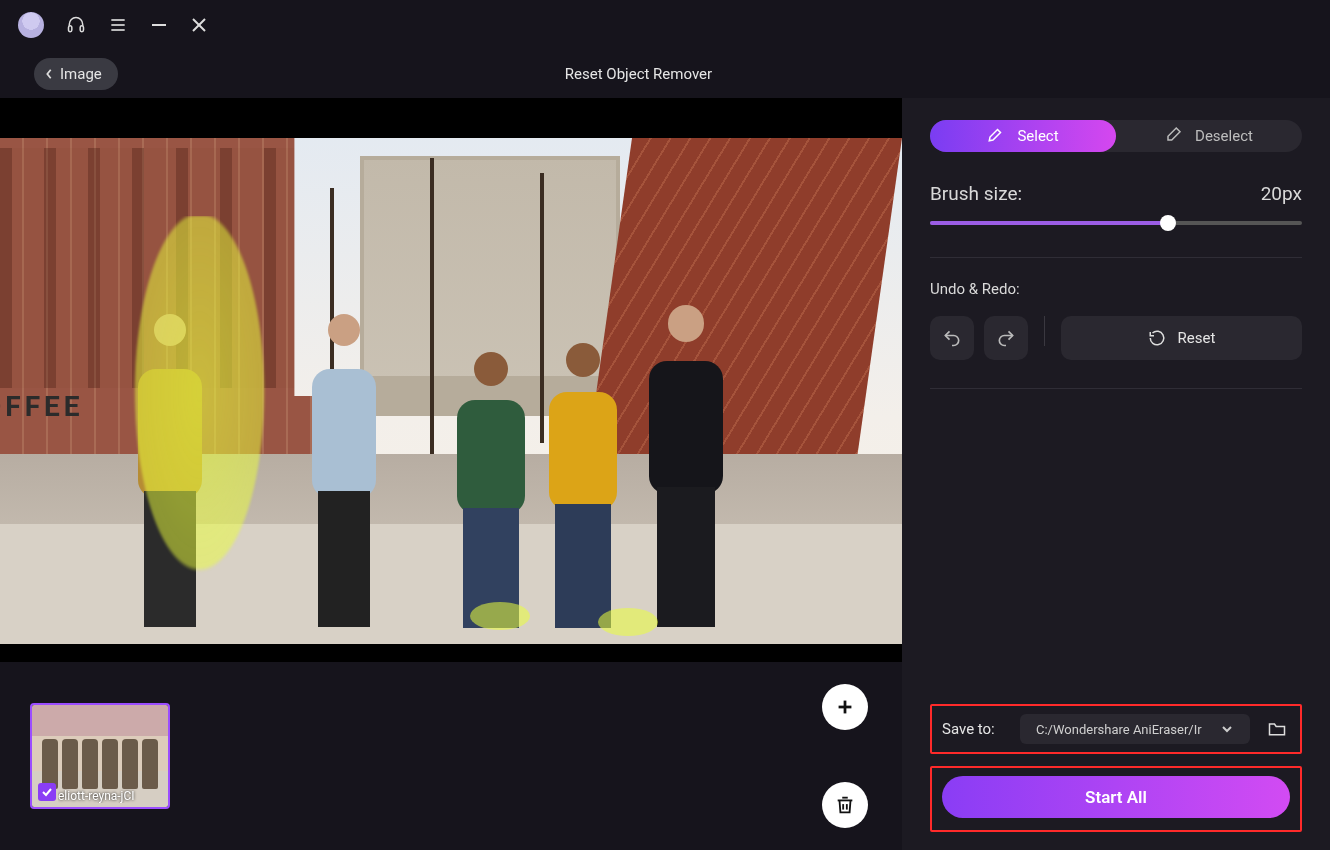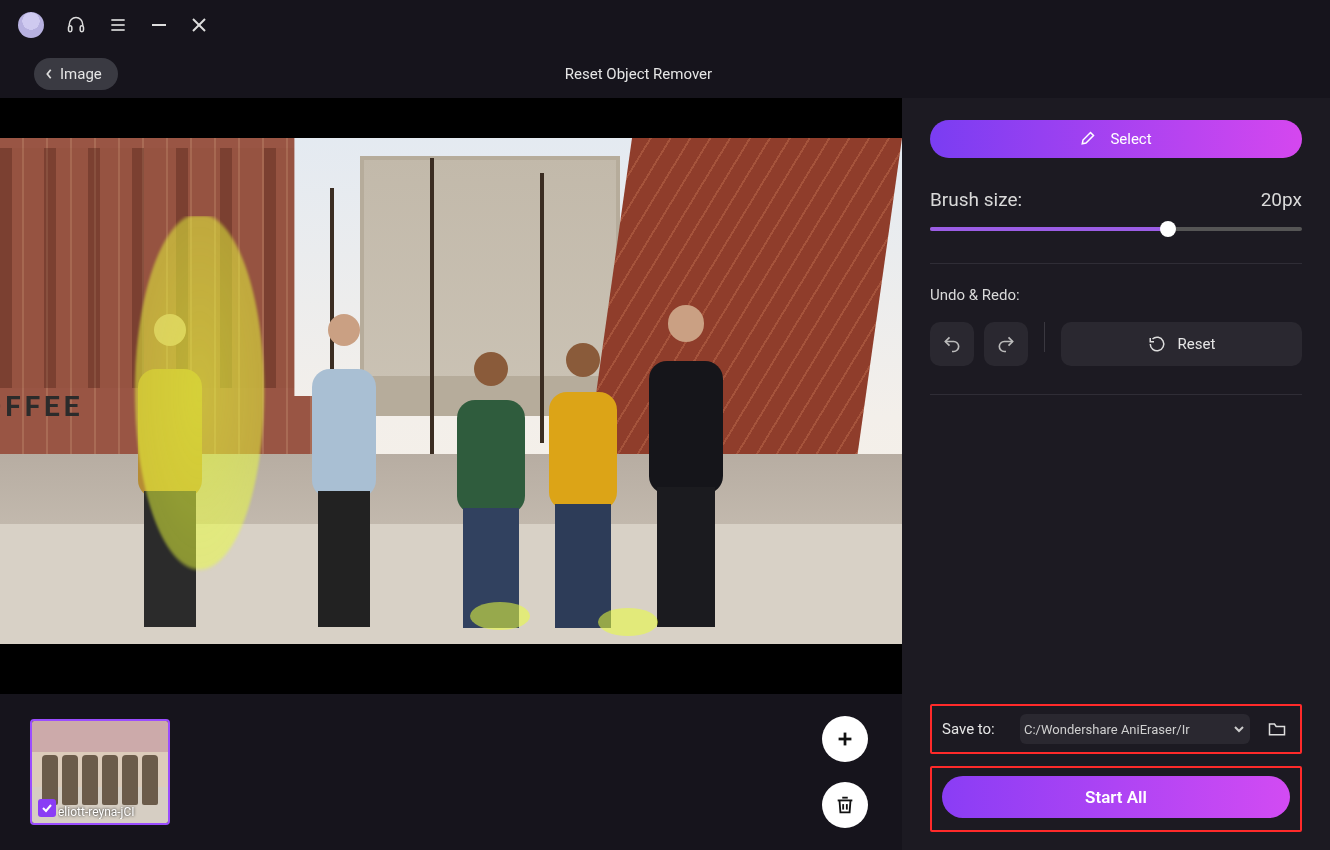--- a/index.html
+++ b/index.html
@@ -68,35 +68,35 @@
   .head{position:absolute;left:30%;top:6%;width:40%;aspect-ratio:1;border-radius:50%;background:#caa083;}
   .legs{position:absolute;left:18%;top:58%;width:64%;height:40%;}
   .p1 .torso{background:#b68c34;} .p1 .legs{background:#2b2b2b;}
   .p2 .torso{background:#a9bfd3;} .p2 .legs{background:#222;}
   .p3 .torso{background:#2f5c3d;} .p3 .legs{background:#31415f;}
   .p4 .torso{background:#dca417;} .p4 .legs{background:#2d3c58;}
   .p5 .torso{background:#15151a;} .p5 .legs{background:#1b1b1f;}
   .p3 .head,.p4 .head{background:#8a5b3a;}
 
   
-  .strip { height:156px; background:#16141c; display:flex; align-items:center; padding:12px 30px; position:relative;}
+  .strip { height:188px; background:#16141c; display:flex; align-items:center; padding:12px 30px; position:relative;}
   .thumb { width:140px; height:106px; border:2px solid #9b4dff; border-radius:4px; position:relative; overflow:hidden; cursor:pointer;}
   .thumb-img{position:absolute;inset:0;background:linear-gradient(#caa 0 30%,#dcb 30% 65%,#d6cec3 65% 100%);}
   .thumb-people{position:absolute;left:10px;right:10px;bottom:18px;height:50px;display:flex;gap:4px;align-items:flex-end;}
   .tp{flex:1;height:100%;background:#6b5b4a;border-radius:4px 4px 2px 2px;}
   .thumb-check{position:absolute;left:6px;bottom:6px;width:18px;height:18px;border-radius:3px;background:#8a3df5;display:flex;align-items:center;justify-content:center;}
   .thumb-check svg{width:12px;height:12px;}
   .thumb-label{position:absolute;left:26px;right:4px;bottom:4px;font-size:12px;color:#fff;white-space:nowrap;overflow:hidden;text-overflow:ellipsis;text-shadow:0 0 3px #000;}
   .fab { position:absolute; right:34px; width:46px; height:46px; border-radius:50%; background:#fff; display:flex; align-items:center; justify-content:center; cursor:pointer;}
   .fab.add{top:22px;} .fab.del{bottom:22px;}
   .fab svg{width:22px;height:22px;}
 
   
   .panel { flex:1; background:#1c1a22; padding:22px 28px 18px 28px; display:flex; flex-direction:column;}
-  .seg { display:flex; background:#2a2830; border-radius:20px; height:38px;}
+  .seg { display:flex; background:#2a2830; border-radius:20px; height:32px;}
   .seg-btn{flex:1;display:flex;align-items:center;justify-content:center;gap:12px;font-size:15px;border-radius:20px;cursor:pointer;}
   .seg-btn.active{background:linear-gradient(90deg,#7a3df2,#d547ef);color:#fff;}
   .seg-btn:not(.active){color:#bdbdbd;}
   .seg-btn svg{width:18px;height:18px;}
   .label-row{display:flex;justify-content:space-between;font-size:19px;color:#d9d9d9;margin-top:30px;margin-bottom:12px;}
   .slider{position:relative;height:12px;display:flex;align-items:center;cursor:pointer;}
   .track{height:4px;flex:1;background:#555;border-radius:2px;position:relative;}
   .track-fill{position:absolute;left:0;top:0;height:4px;width:64%;background:#9b5de5;border-radius:2px;}
   .knob{position:absolute;left:64%;top:50%;transform:translate(-50%,-50%);width:16px;height:16px;border-radius:50%;background:#fff;}
   .divider{height:1px;background:#2f2d36;margin:28px 0 22px;}
@@ -106,21 +106,21 @@
   .icon-btn svg{width:20px;height:20px;stroke:#bbb;fill:none;stroke-width:2;}
   .vdiv{width:1px;height:30px;background:#3a3840;margin:0 6px;}
   .reset-btn{flex:1;height:44px;border-radius:10px;background:#2a2830;display:flex;align-items:center;justify-content:center;gap:12px;font-size:15px;cursor:pointer;}
   .reset-btn svg{width:18px;height:18px;stroke:#ddd;fill:none;stroke-width:2;}
   .toggle-row{display:flex;align-items:center;gap:14px;margin-top:42px;}
   .switch{width:42px;height:22px;border-radius:11px;background:#44424a;position:relative;cursor:pointer;}
   .switch::after{content:"";position:absolute;left:2px;top:2px;width:18px;height:18px;border-radius:50%;background:#ddd;}
   .spacer{flex:1;}
   .save-row{display:flex;align-items:center;gap:14px;border:2px solid #ff2a2a;border-radius:2px;padding:8px 10px;margin-bottom:12px;}
   .save-label{font-size:15px;min-width:64px;}
-  .path-field{flex:1;height:30px;background:#2a2830;border-radius:6px;display:flex;align-items:center;padding:0 4px;font-size:13px;color:#cfcfcf;cursor:pointer;}
+  .path-field{flex:1;height:30px;background:#2a2830;border-radius:6px;display:flex;align-items:center;padding:0 16px;font-size:13px;color:#cfcfcf;cursor:pointer;}
   .path-field svg{width:14px;height:14px;margin-left:auto;}
   .folder-btn{width:26px;height:26px;display:flex;align-items:center;justify-content:center;cursor:pointer;}
   .folder-btn svg{width:22px;height:20px;stroke:#ddd;fill:none;stroke-width:1.8;}
   .start-wrap{border:2px solid #ff2a2a;border-radius:2px;padding:8px 10px 12px;}
   .start-btn{height:42px;border-radius:21px;background:linear-gradient(90deg,#8a3df5,#d24bf3);display:flex;align-items:center;justify-content:center;font-size:17px;font-weight:600;color:#fff;cursor:pointer;}
 </style>
 </head>
 <body>
 
 <div class="titlebar">
@@ -249,20 +249,28 @@
   <div class="panel">
     <div class="seg">
       <div class="seg-btn active">
         <span>
           <svg viewBox="0 0 24 24" fill="none" stroke="#fff" stroke-width="2">
               <path d="M14 6l4 4L8 20l-5 1 1-5z"></path>
             </svg>
         </span>
         <span>Select</span>
       </div>
+      <div class="seg-btn">
+        <span>
+          <svg viewBox="0 0 24 24" fill="none" stroke="#bbb" stroke-width="2">
+              <path d="M15 4l5 5-11 11H4v-5z"></path>
+            </svg>
+        </span>
+        <span>Deselect</span>
+      </div>
     </div>
 
     <div class="label-row">
       <span>Brush size:</span>
       <span>20px</span>
     </div>
     <div class="slider">
       <div class="track">
           <div class="track-fill"></div>
         </div>

